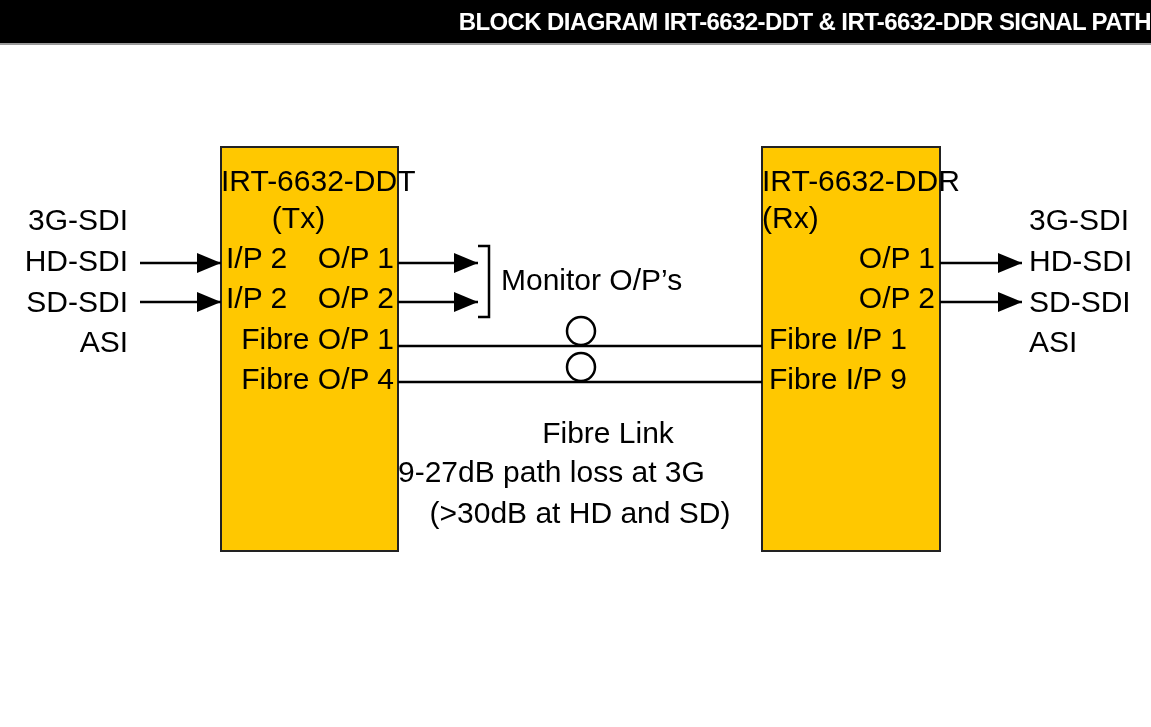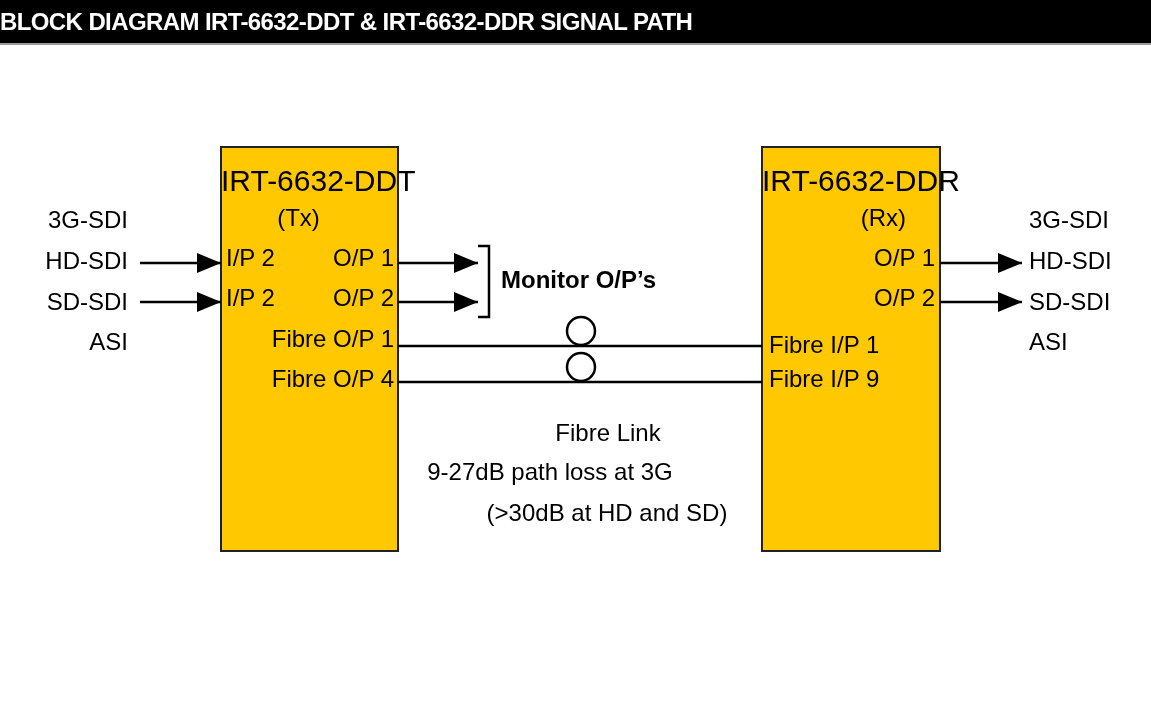--- a/index.html
+++ b/index.html
@@ -1,24 +1,24 @@
 <!DOCTYPE html>
 <html><head>
 <meta charset="utf-8">
 <style>
   html, body { margin: 0; padding: 0; background: #ffffff; }
   body { width: 1151px; height: 727px; position: relative; overflow: hidden;
          font-family: "Liberation Sans", "DejaVu Sans", sans-serif; color: #000; }
   .titlebar { position: absolute; left: 0; top: 0; width: 1151px; height: 43px;
               background: #000; border-bottom: 2px solid #9a9a9a; }
-  .titlebar span { position: absolute; left: 0; right: 0; top: 8px; text-align: left;
+  .titlebar span { position: absolute; left: 0; right: 0; top: 8px; text-align: right;
               color: #fff; font-weight: bold; font-size: 24px; letter-spacing: -0.6px;
               font-family: "Liberation Sans Narrow", "Liberation Sans", sans-serif; }
   svg { position: absolute; left: 0; top: 0; }
-  .t { position: absolute; font-size: 24px; white-space: nowrap; line-height: 30px; }
+  .t { position: absolute; font-size: 30px; white-space: nowrap; line-height: 30px; }
   .ts { font-size: 30px; }
 </style>
 </head>
 <body>
 
 <div class="titlebar">
   <span>BLOCK DIAGRAM IRT-6632-DDT &amp; IRT-6632-DDR SIGNAL PATH</span>
 </div>
 
 <svg width="1151" height="727">
@@ -57,29 +57,29 @@
 
 <div class="t ts" style="left:221px; width:177px; text-align:center; top:166px;">IRT-6632-DDT</div>
 <div class="t" style="left:221px; width:155px; text-align:center; top:203px;">(Tx)</div>
 <div class="t" style="left:226px; top:243px;">I/P 2</div>
 <div class="t" style="left:226px; top:283px;">I/P 2</div>
 <div class="t" style="right:757px; top:243px;">O/P 1</div>
 <div class="t" style="right:757px; top:283px;">O/P 2</div>
 <div class="t" style="right:757px; top:324px;">Fibre O/P 1</div>
 <div class="t" style="right:757px; top:364px;">Fibre O/P 4</div>
 
-<div class="t" style="left:501px; top:265px;font-weight:bold;">Monitor O/P’s</div>
+<div class="t" style="left:501px; top:265px;">Monitor O/P’s</div>
 
 <div class="t ts" style="left:762px; width:178px; text-align:center; top:166px;">IRT-6632-DDR</div>
-<div class="t" style="left:762px; width:144px; text-align:right; top:203px;">(Rx)</div>
+<div class="t" style="left:762px; width:144px; text-align:left; top:203px;">(Rx)</div>
 <div class="t" style="right:216px; top:243px;">O/P 1</div>
 <div class="t" style="right:216px; top:283px;">O/P 2</div>
-<div class="t" style="left:769px; top:324px;margin-top:6px;">Fibre I/P 1</div>
+<div class="t" style="left:769px; top:324px;">Fibre I/P 1</div>
 <div class="t" style="left:769px; top:364px;">Fibre I/P 9</div>
 
 <div class="t" style="left:1029px; top:205px;">3G-SDI</div>
 <div class="t" style="left:1029px; top:246px;">HD-SDI</div>
 <div class="t" style="left:1029px; top:287px;">SD-SDI</div>
 <div class="t" style="left:1029px; top:327px;">ASI</div>
 
 <div class="t" style="left:398px; width:420px; text-align:center; top:418px;">Fibre Link</div>
 <div class="t" style="left:398px; width:304px; text-align:center; top:457px;">9-27dB path loss at 3G</div>
-<div class="t" style="left:398px; width:364px; text-align:center; top:498px;margin-left:27px;">(&gt;30dB at HD and SD)</div>
+<div class="t" style="left:398px; width:364px; text-align:center; top:498px;">(&gt;30dB at HD and SD)</div>
 
 </body></html>

